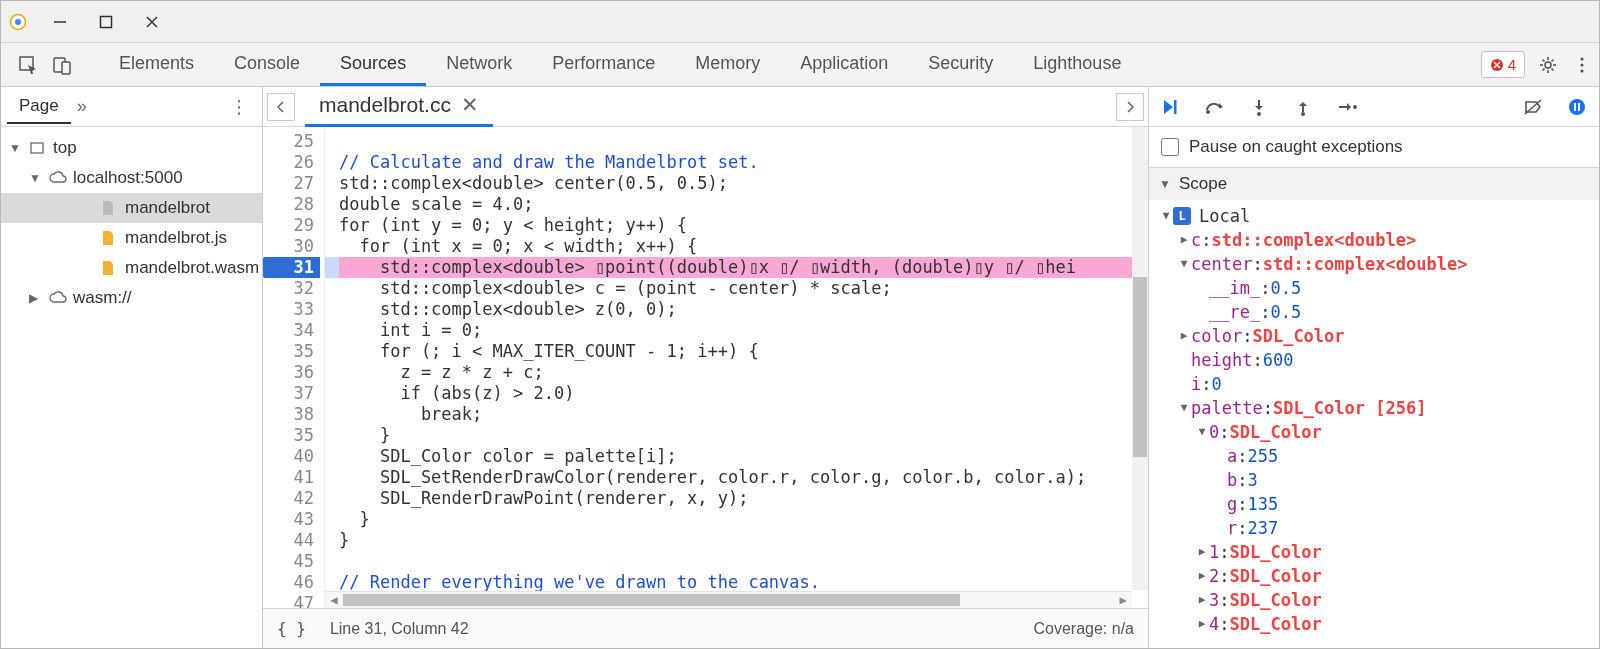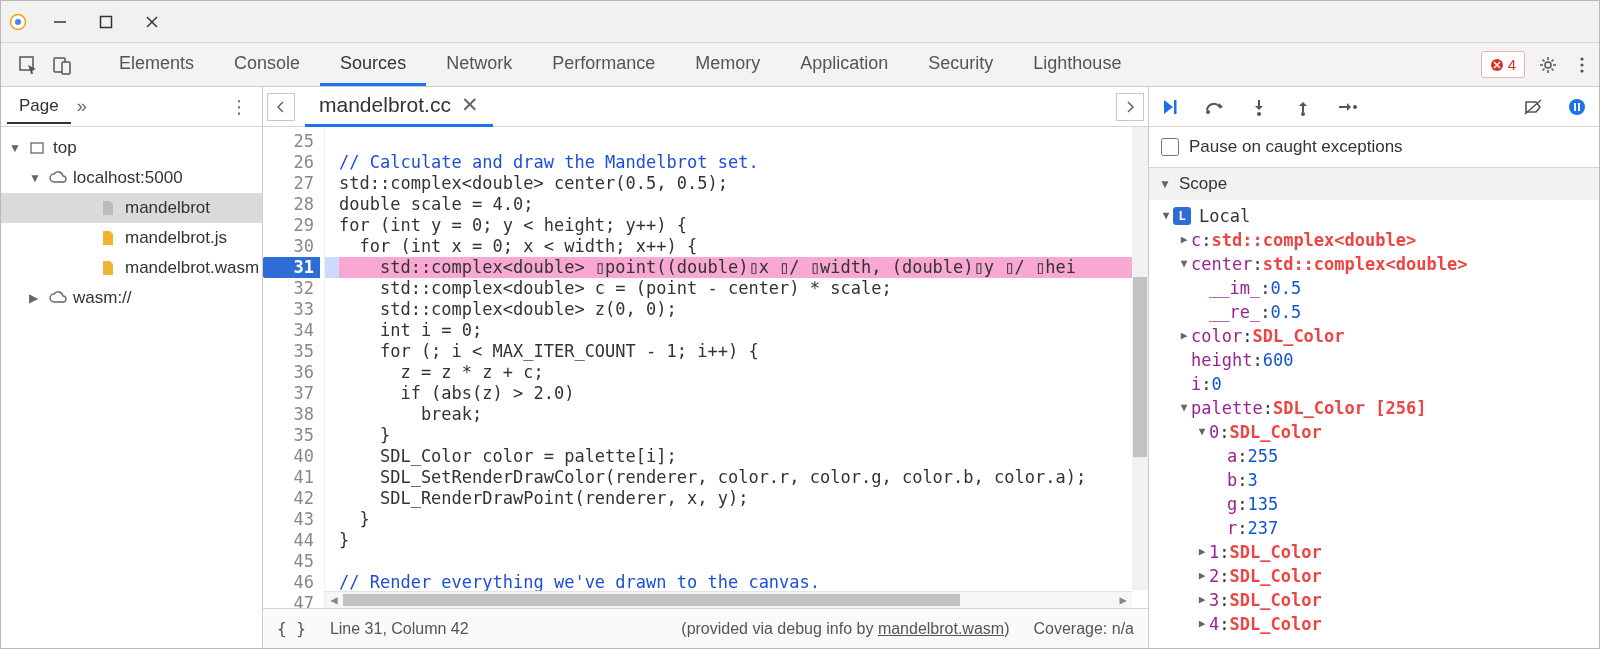--- a/index.html
+++ b/index.html
@@ -355,23 +355,20 @@
         <div class="track">
             <div class="thumb" style="left:0;width:80%;"></div>
           </div>
         <div class="ar">▶</div>
       </div>
     </div>
     <div class="statusbar">
       <span style="font-family:Consolas,monospace;">{ }</span>
       <span>Line 31, Column 42</span>
       <span class="sbspacer"></span>
-      <span>
-        <span>(provided via debug info by </span><a href="#">mandelbrot.wasm</a><span>)</span>
-      </span>
       <span>Coverage: n/a</span>
     </div>
   </div>
 
   <div class="debugger">
     <div class="dbg-toolbar">
       <div class="dbtn blue">
           <svg width="20" height="18">
             <path d="M3 2v14l9-7z" fill="#1a73e8"></path>
             <rect x="13" y="2" width="2.5" height="14" fill="#1a73e8"></rect>

